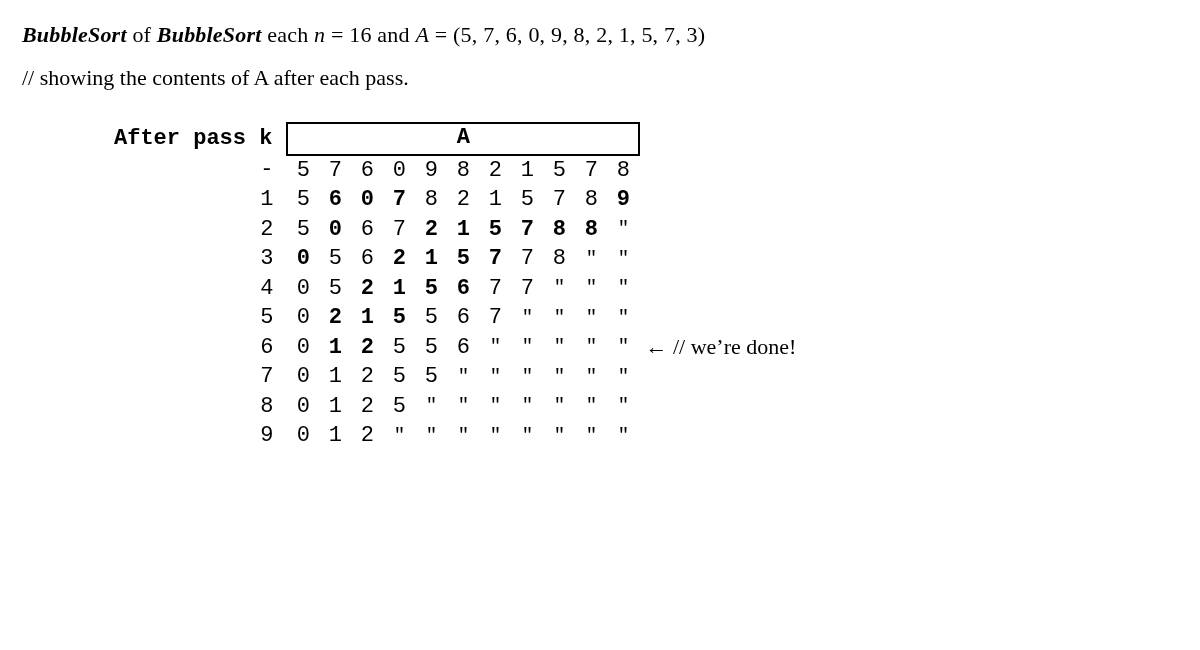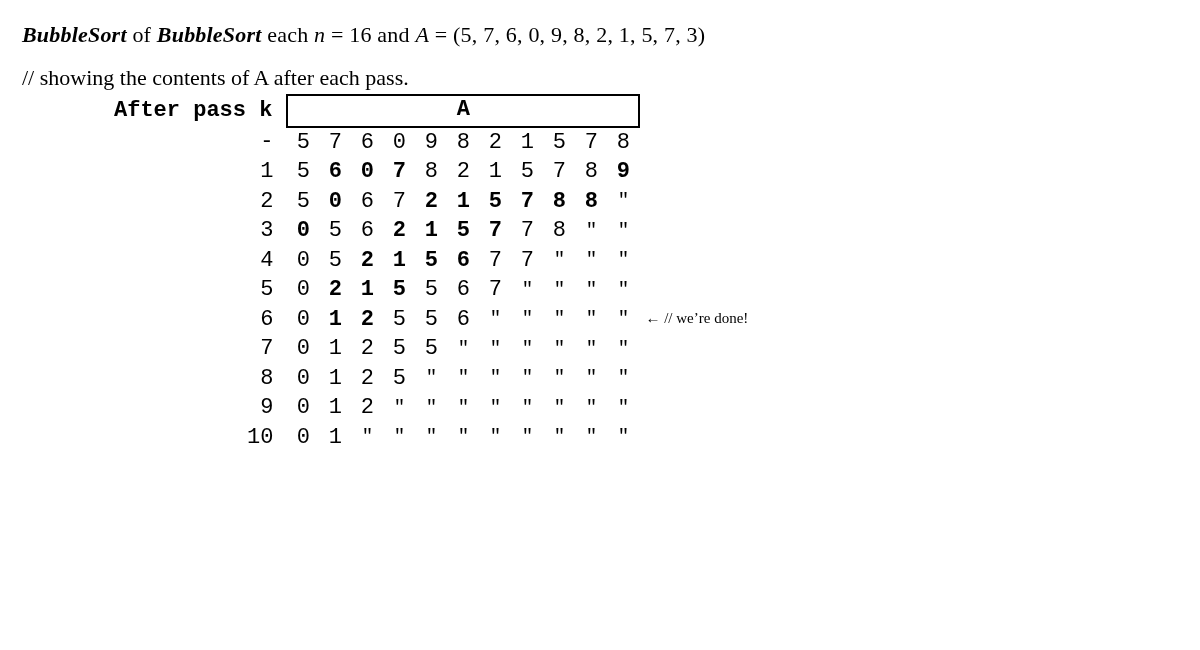--- a/index.html
+++ b/index.html
@@ -24,20 +24,21 @@
     font-weight: bold;
     text-align: right;
   }
   .title-line .var {
     font-style: italic;
     font-family: 'Times New Roman', Times, serif;
   }
   .comment-line {
     font-size: 22px;
     margin-top: 10px;
+    margin-bottom: 28px;
   }
   .table-wrap {
     display: flex;
     align-items: flex-end;
     margin-left: 88px;
   }
   table {
     border-collapse: collapse;
     font-family: 'Courier New', Courier, monospace;
     font-size: 22px;
@@ -72,21 +73,21 @@
     min-width: 46px;
   }
   td.new {
     font-weight: bold;
   }
   td.ditto {
     font-size: 19px;
   }
   .annot {
     font-family: Georgia, 'Times New Roman', Times, serif;
-    font-size: 15px;
+    font-size: 22px;
     white-space: nowrap;
     padding-left: 6px;
     position: relative;
     top: -1px;
   }
 </style>
 </head>
 <body>
 
 <div class="title-line">
@@ -248,30 +249,15 @@
           <td class="ditto">"</td>
           <td class="ditto">"</td>
           <td class="ditto">"</td>
           <td class="ditto">"</td>
           <td class="ditto">"</td>
           <td class="ditto">"</td>
           <td class="ditto">"</td>
           <td class="ditto">"</td>
           <td></td>
         </tr>
-        <tr>
-          <td class="rowlabel">10</td>
-          <td>0</td>
-          <td>1</td>
-          <td class="ditto">"</td>
-          <td class="ditto">"</td>
-          <td class="ditto">"</td>
-          <td class="ditto">"</td>
-          <td class="ditto">"</td>
-          <td class="ditto">"</td>
-          <td class="ditto">"</td>
-          <td class="ditto">"</td>
-          <td class="ditto">"</td>
-          <td></td>
-        </tr>
       </tbody>
   </table>
 </div>
 
 </body></html>

